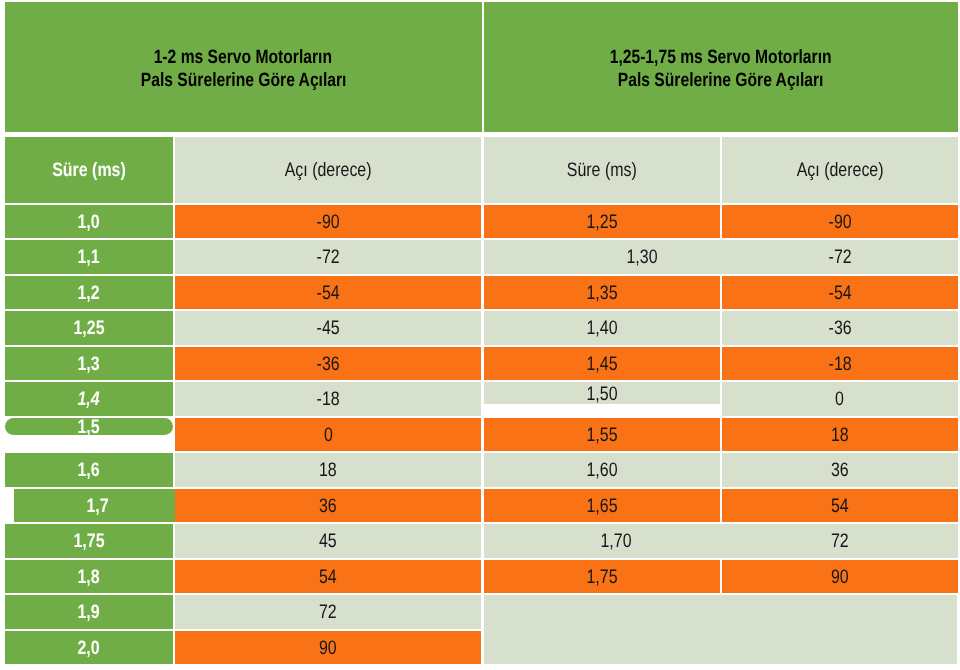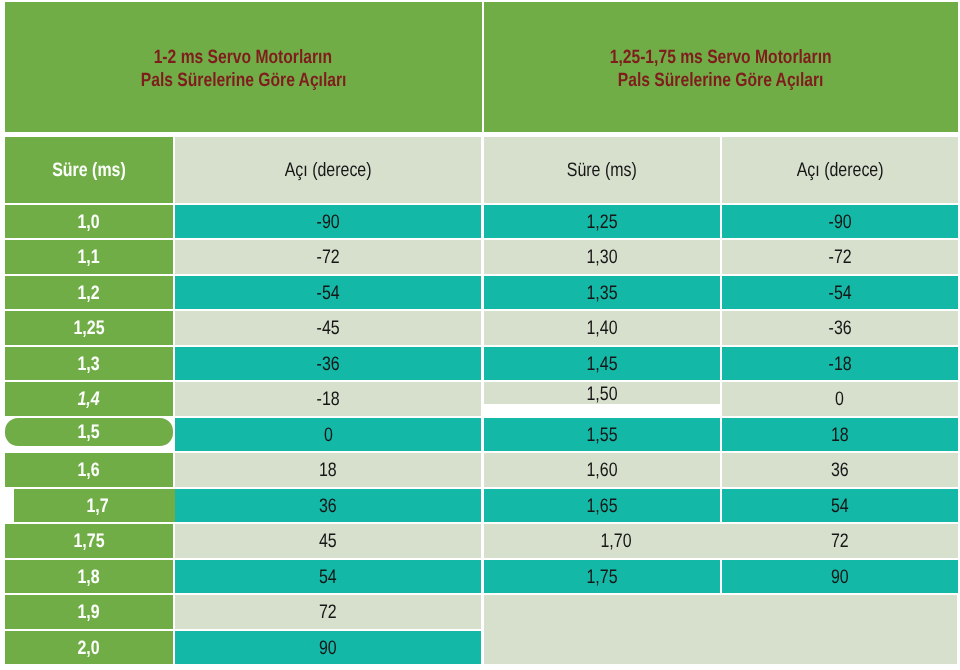--- a/index.html
+++ b/index.html
@@ -5,33 +5,33 @@
 <style>
   html,body{margin:0;padding:0;}
   body{width:960px;height:670px;background:#ffffff;overflow:hidden;
        font-family:"Liberation Sans",sans-serif;
        -webkit-font-smoothing:antialiased;text-rendering:geometricPrecision;}
 
   #slide{position:absolute;left:0;top:0;width:960px;height:670px;background:#ffffff;}
 
   
   .title-banner{position:absolute;top:2px;height:130px;box-sizing:border-box;
-       background:#70AD47;color:#7f1d1d;
+       background:#70AD47;color:#000000;
        display:flex;flex-direction:column;align-items:center;justify-content:center;
        font-weight:bold;font-size:19.3px;line-height:22.7px;padding-top:5px;}
   .title-banner .title-line{transform:scaleX(0.812) translateZ(0);}
   #left-title-banner{left:5px;width:476.5px;}
   #right-title-banner{left:484px;width:473.5px;}
 
   
   .cell{position:absolute;display:flex;align-items:center;justify-content:center;
         font-size:19.5px;color:#161616;white-space:nowrap;}
   .cell > .cell-text{transform:scaleX(0.818) translateZ(0);display:inline-block;position:relative;top:1px;}
   .cell.accent{background:#70AD47;color:#FDFFFC;font-weight:bold;}
-  .cell.band-light{background:#14b8a6;}
+  .cell.band-light{background:#f97316;}
   .cell.band-dark{background:#D7DFCD;}
 </style>
 </head>
 <body>
 
 <div id="slide">
 
   <div id="left-title-banner" class="title-banner">
     <div class="title-line">1-2 ms Servo Motorların</div>
     <div class="title-line">Pals Sürelerine Göre Açıları</div>
@@ -78,21 +78,21 @@
       </div>
       <div class="cell band-light" style="left:175px;top:346.58000000000004px;width:306px;height:33.52px;">
         <span class="cell-text">-36</span>
       </div>
       <div class="cell accent" style="left:5px;top:382.1px;width:168px;height:33.52px;font-style:italic;">
         <span class="cell-text">1,4</span>
       </div>
       <div class="cell band-dark" style="left:175px;top:382.1px;width:306px;height:33.52px;">
         <span class="cell-text">-18</span>
       </div>
-      <div class="cell accent" style="left:5px;top:417.62px;width:168px;height:28px;border-radius:13px;">
+      <div class="cell accent" style="left:5px;top:417.62px;width:168px;height:17px;border-radius:13px;">
         <span class="cell-text">1,5</span>
       </div>
       <div class="cell band-light" style="left:175px;top:417.62px;width:306px;height:33.52px;">
         <span class="cell-text">0</span>
       </div>
       <div class="cell accent" style="left:5px;top:453.14px;width:168px;height:33.52px;">
         <span class="cell-text">1,6</span>
       </div>
       <div class="cell band-dark" style="left:175px;top:453.14px;width:306px;height:33.52px;">
         <span class="cell-text">18</span>
@@ -134,21 +134,21 @@
       </div>
       <div class="cell band-dark" style="left:722px;top:137px;width:235.5px;height:65.5px;">
         <span class="cell-text">Açı (derece)</span>
       </div>
       <div class="cell band-light" style="left:483.8px;top:204.5px;width:236.2px;height:33.52px;">
         <span class="cell-text">1,25</span>
       </div>
       <div class="cell band-light" style="left:722px;top:204.5px;width:235.5px;height:33.52px;">
         <span class="cell-text">-90</span>
       </div>
-      <div class="cell band-dark" style="left:483.8px;top:240.02px;width:236.2px;height:33.52px;">
+      <div class="cell band-dark" style="left:483.8px;top:240.02px;width:236.2px;height:33.52px;padding-left:40px;">
         <span class="cell-text">1,30</span>
       </div>
       <div class="cell band-dark" style="left:722px;top:240.02px;width:235.5px;height:33.52px;">
         <span class="cell-text">-72</span>
       </div>
       <div class="cell band-light" style="left:483.8px;top:275.54px;width:236.2px;height:33.52px;">
         <span class="cell-text">1,35</span>
       </div>
       <div class="cell band-light" style="left:722px;top:275.54px;width:235.5px;height:33.52px;">
         <span class="cell-text">-54</span>

